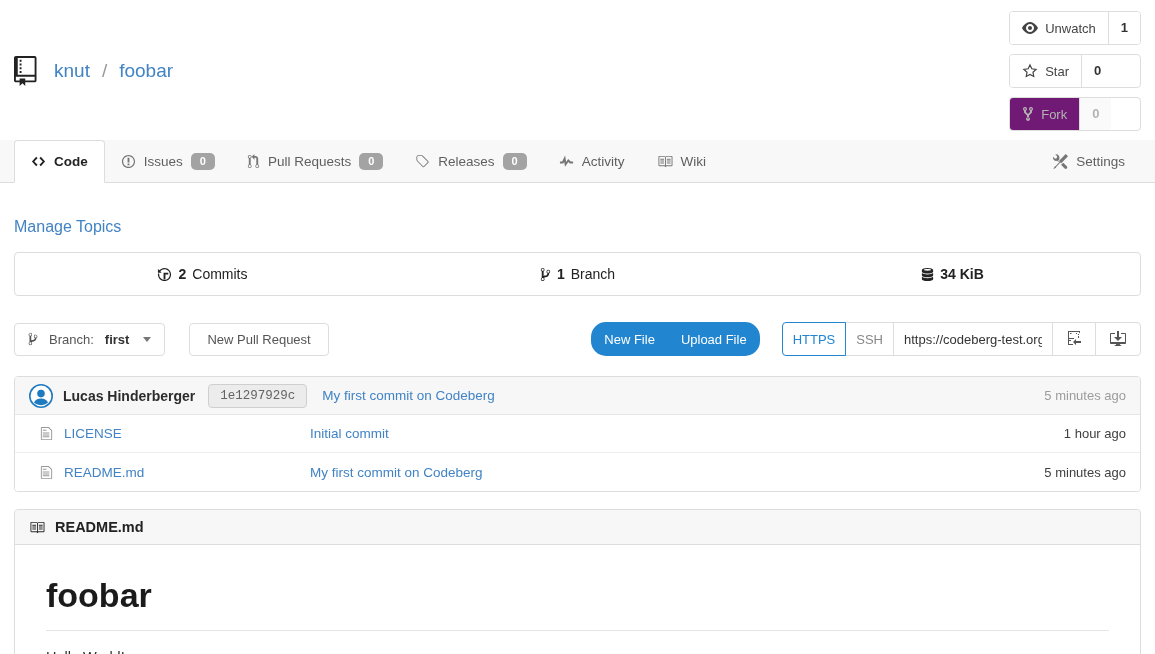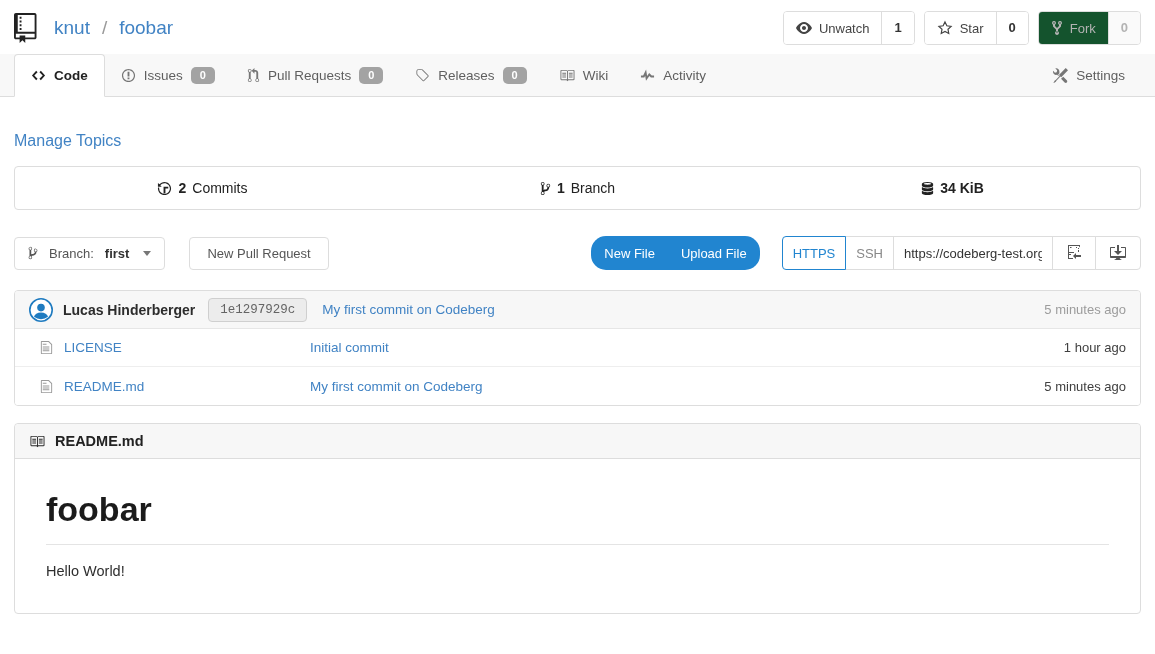--- a/index.html
+++ b/index.html
@@ -11,28 +11,28 @@
   body{width:1155px;height:654px;background:#fff;color:var(--text);
        font-family:"Liberation Sans",sans-serif;overflow:hidden;}
   a{text-decoration:none;color:var(--link);cursor:pointer;}
   svg{display:block;flex:none;}
 
   
   .repo-header{display:flex;align-items:center;padding:11px 14px 9px;}
   .breadcrumb{display:flex;align-items:center;gap:10px;font-size:19px;}
   .breadcrumb .repo-icon{color:#222;}
   .breadcrumb .sep{color:#999;margin:0 2px;}
-  .header-actions{margin-left:auto;display:flex;gap:9px;}
+  .header-actions{margin-left:auto;display:flex;gap:9px;flex-direction:column;}
   .action-group{display:flex;border:1px solid var(--border);border-radius:4px;
                 overflow:hidden;font-size:13px;background:#fff;}
   .action-btn{display:flex;align-items:center;gap:7px;padding:8px 12px;color:#444;
               background:#fff;cursor:pointer;}
   .action-count{padding:8px 12px;border-left:1px solid var(--border);font-weight:bold;
                 color:#333;cursor:pointer;background:#fff;}
-  .action-group.disabled .action-btn{color:#b3b3b3;background:#14532d;cursor:default;justify-content:center;}
+  .action-group.disabled .action-btn{color:#b3b3b3;background:#701a75;cursor:default;justify-content:center;}
   .action-group.disabled .action-count{color:#b3b3b3;background:#fafafa;}
 
   
   .tabbar{display:flex;align-items:stretch;background:#f8f8f8;
           border-bottom:1px solid var(--border);padding:0 14px;height:43px;
           font-size:13.5px;color:#5f5f5f;position:relative;}
   .tab{display:flex;align-items:center;gap:8px;padding:0 16px;cursor:pointer;text-align:center;}
   .tab svg{color:#767676;}
   .tab.active{background:#fff;border:1px solid var(--border);border-bottom:1px solid #fff;
               border-radius:4px 4px 0 0;margin-bottom:-1px;font-weight:bold;color:#222;}
@@ -193,33 +193,33 @@
     <span>
         <svg width="15" height="15" viewBox="0 0 15 16" fill="currentColor">
           <path d="M7.73 1.73C7.26 1.26 6.62 1 5.96 1H3.5C2.13 1 1 2.13 1 3.5v2.47c0 .66.27 1.3.73 1.77l6.06 6.06c.39.39 1.02.39 1.41 0l4.59-4.59a.996.996 0 0 0 0-1.41L7.73 1.73zM2.38 7.09c-.31-.3-.47-.7-.47-1.13V3.5c0-.88.72-1.59 1.59-1.59h2.47c.42 0 .83.16 1.13.47l6.14 6.13-4.73 4.73-6.13-6.15z"></path>
         </svg>
       </span>
     <span>Releases</span>
     <span class="badge">0</span>
   </div>
   <div class="tab">
     <span>
+        <svg width="15" height="15" viewBox="0 0 14 16" fill="currentColor">
+          <path d="M11.5 8L8.8 5.4 6.6 8.5 5.5 1.6 2.38 8H0v2h3.6l.9-1.8.9 5.4L9 8.5l1.6 1.5H14V8h-2.5z"></path>
+        </svg>
+      </span>
+    <span>Activity</span>
+  </div>
+  <div class="tab">
+    <span>
         <svg width="16" height="15" viewBox="0 0 16 16" fill="currentColor">
           <path d="M3 5h4v1H3V5zm0 3h4V7H3v1zm0 2h4V9H3v1zm11-5h-4v1h4V5zm0 2h-4v1h4V7zm0 2h-4v1h4V9zm2-6v9c0 .55-.45 1-1 1H9.5l-1 1-1-1H2c-.55 0-1-.45-1-1V3c0-.55.45-1 1-1h5.5l1 1 1-1H15c.55 0 1 .45 1 1zm-8 .5L7.5 3H2v9h6V3.5zm7-.5H9.5l-.5.5V12h6V3z"></path>
         </svg>
       </span>
     <span>Wiki</span>
-  </div>
-  <div class="tab">
-    <span>
-        <svg width="15" height="15" viewBox="0 0 14 16" fill="currentColor">
-          <path d="M11.5 8L8.8 5.4 6.6 8.5 5.5 1.6 2.38 8H0v2h3.6l.9-1.8.9 5.4L9 8.5l1.6 1.5H14V8h-2.5z"></path>
-        </svg>
-      </span>
-    <span>Activity</span>
   </div>
   <div class="tab tab-settings">
     <span>
         <svg width="15" height="15" viewBox="0 0 16 16" fill="currentColor">
           <path d="M4.48 7.27c.26.26 1.28 1.33 1.28 1.33l.56-.58-.88-.91 1.69-1.8s-.76-.74-.43-.45c.32-1.19.03-2.51-.87-3.44C4.93.5 3.66.2 2.52.51l1.93 2-.51 1.96-1.89.52-1.93-2C-.19 4.17.1 5.48 1 6.4c.94.98 2.29 1.26 3.48.87zm6.44 1.94l-2.33 2.3 3.84 3.98c.31.33.73.49 1.14.49.41 0 .82-.16 1.14-.49.63-.65.63-1.7 0-2.35l-3.79-3.93zM16 2.53L13.55 0 6.33 7.46l.88.91-4.31 4.46-.99.53-1.39 2.27.35.37 2.2-1.44.51-1.02L7.9 9.08l.88.91L16 2.53z"></path>
         </svg>
       </span>
     <span>Settings</span>
   </div>
 </div>

